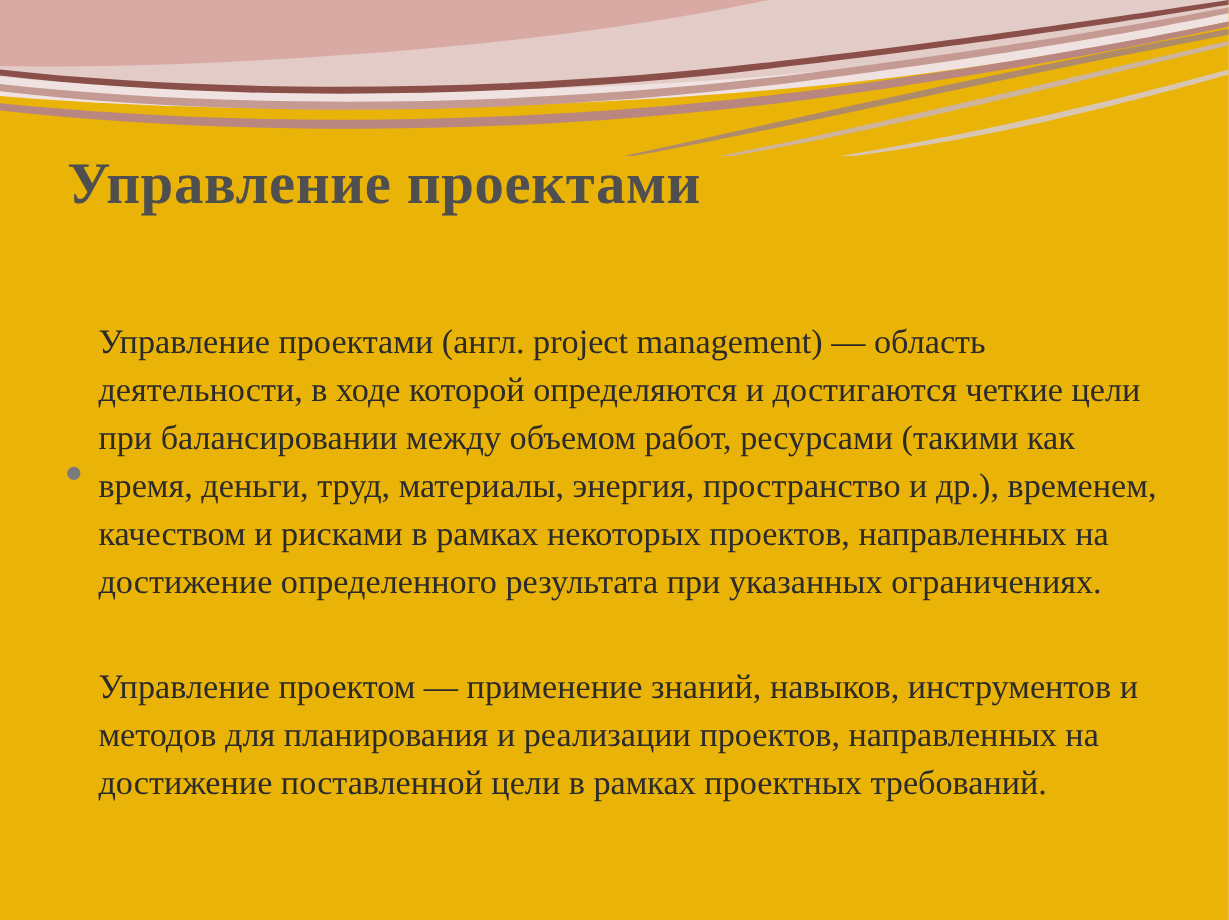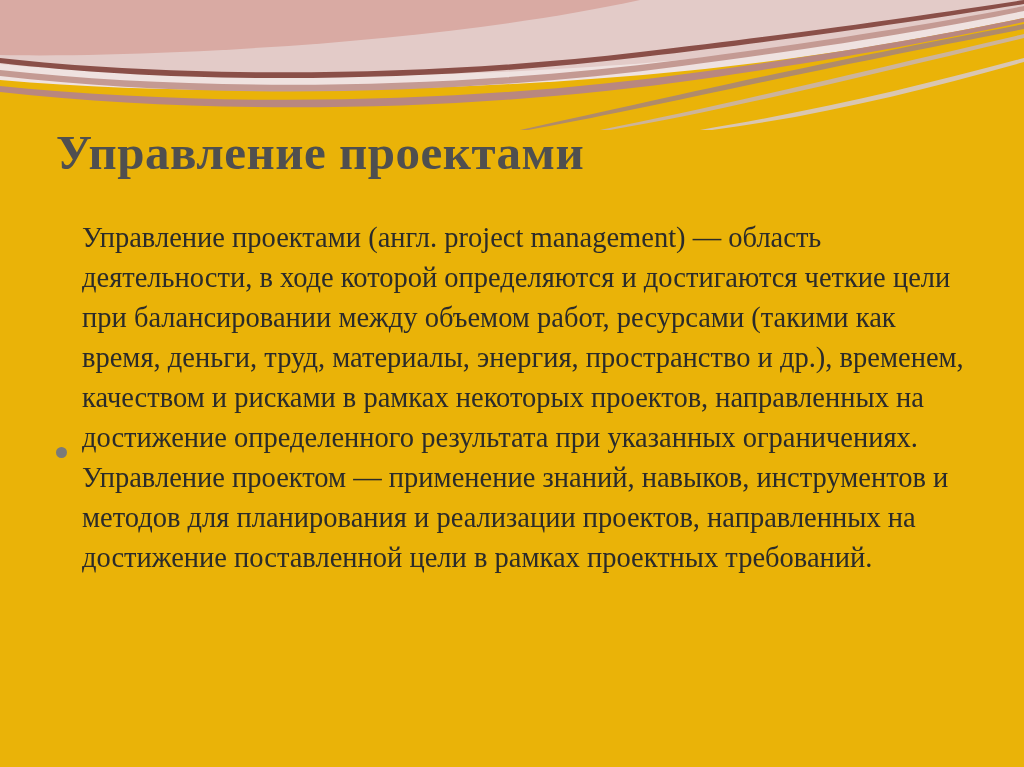--- a/index.html
+++ b/index.html
@@ -41,21 +41,22 @@
     line-height: 1.1;
   }
   .body-block {
     position: absolute;
     left: 56px;
     top: 218px;
     width: 912px;
   }
   .bullet-row {
     display: flex;
-    align-items: flex-end;
+    align-items: center;
+    margin-top: 48px;
   }
   .bullet-dot {
     flex: 0 0 auto;
     width: 11px;
     height: 11px;
     border-radius: 50%;
     background: #7a7a7a;
     margin-top: 16px;
     margin-right: 15px;
   }

